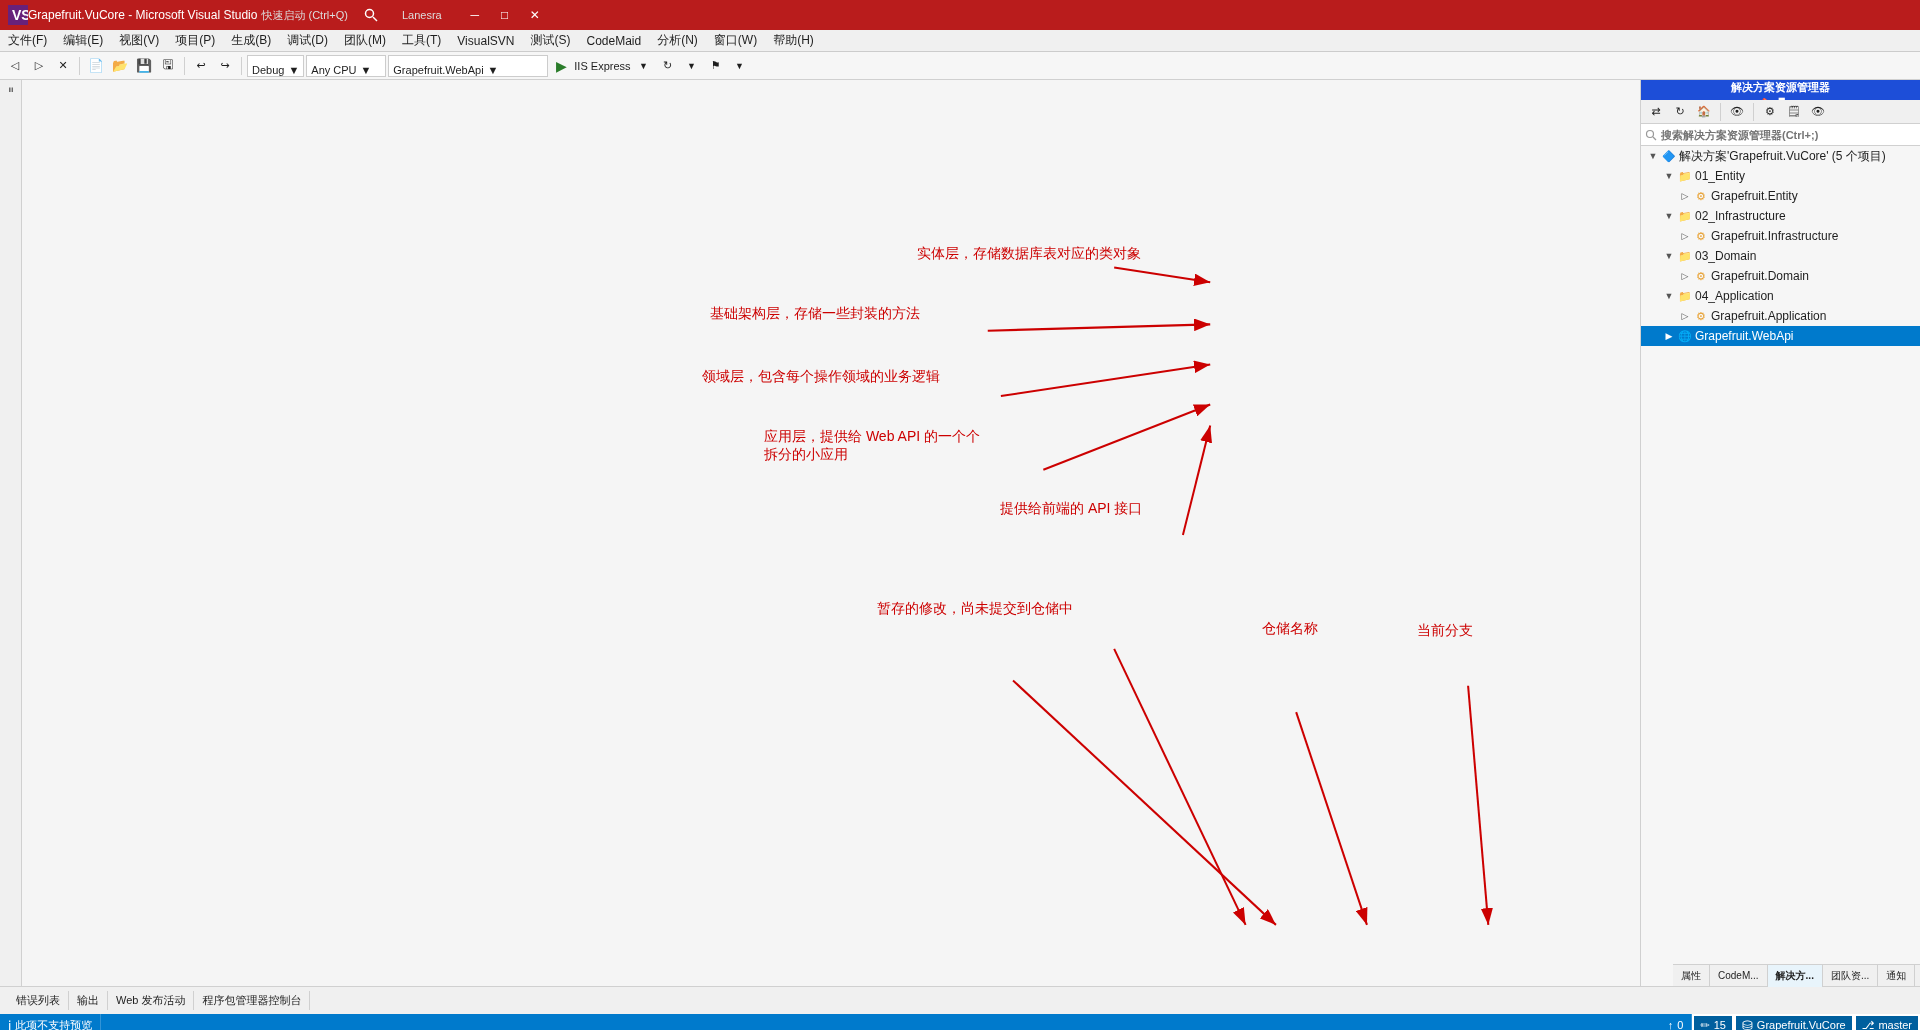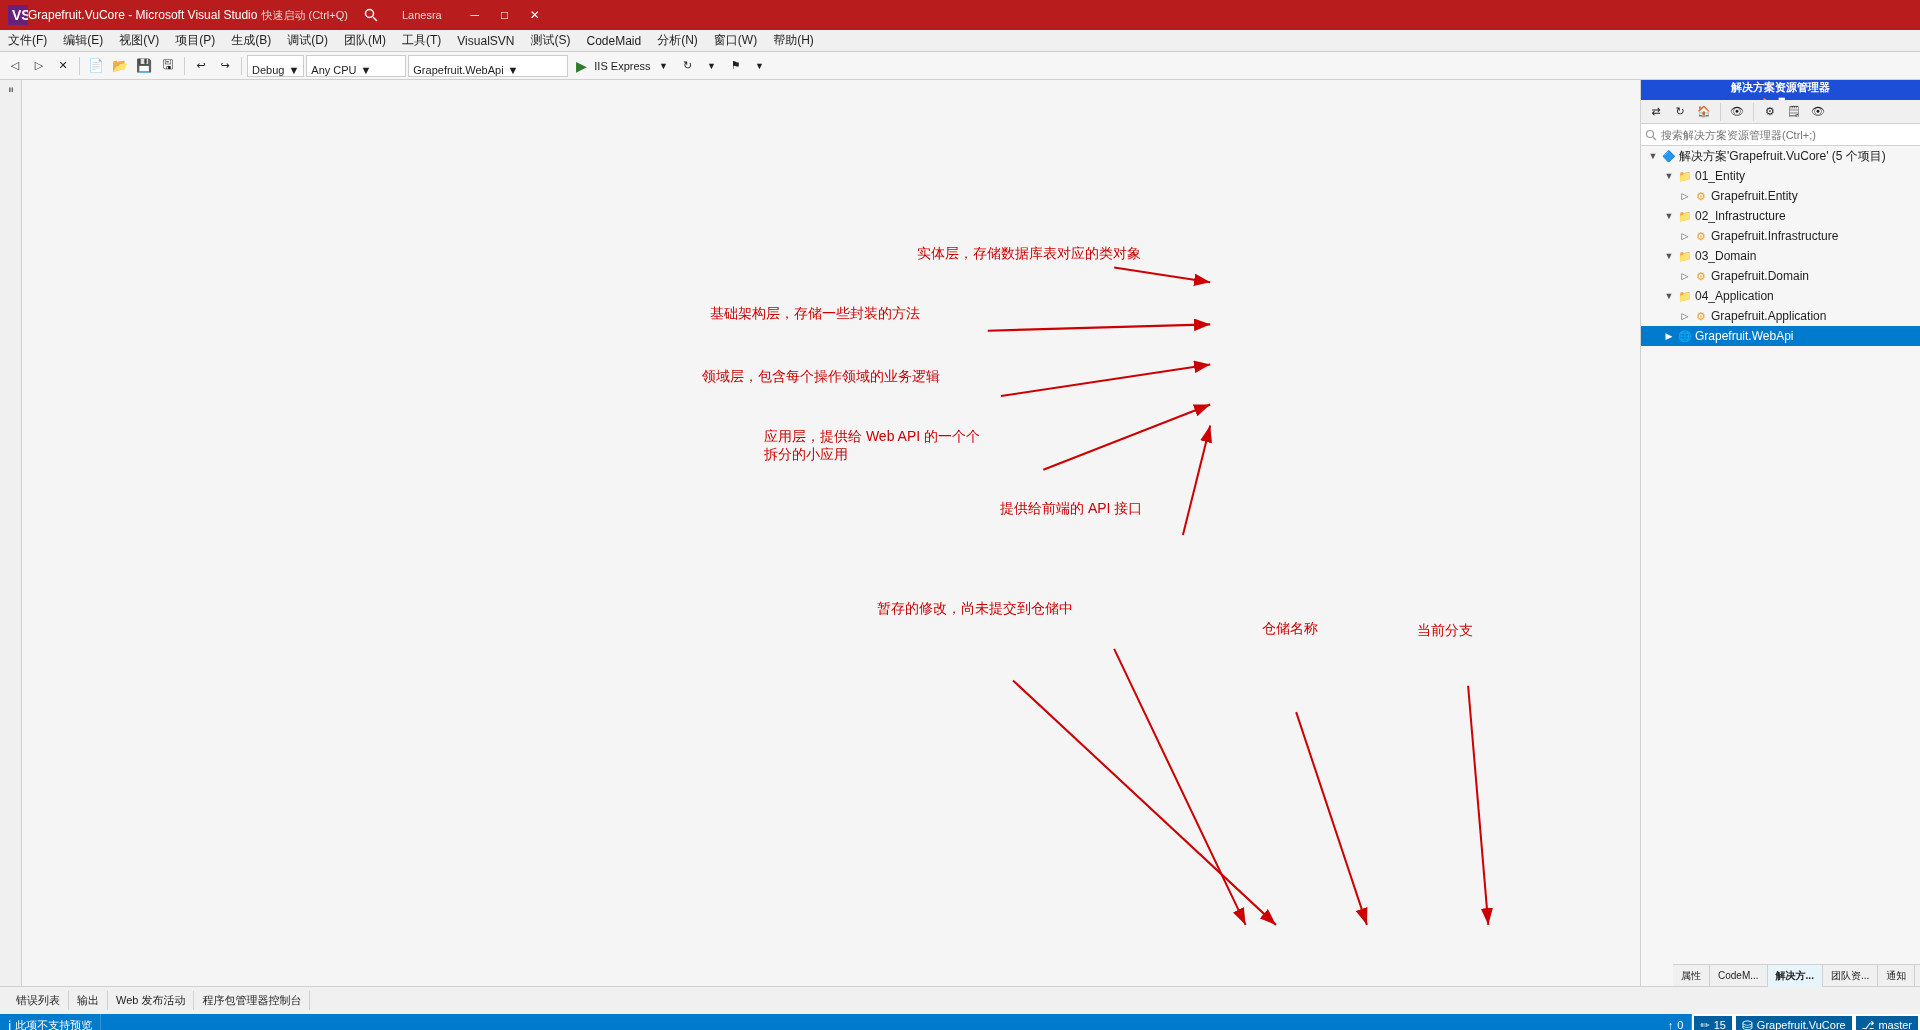--- a/index.html
+++ b/index.html
@@ -348,21 +348,21 @@
   <div class="toolbar-btn" style="font-size:13px;">💾</div>
   <div class="toolbar-btn" style="font-size:13px;">🖫</div>
   <div class="toolbar-separator"></div>
   <div class="toolbar-btn">↩</div>
   <div class="toolbar-btn">↪</div>
   <div class="toolbar-separator"></div>
   <div class="toolbar-dropdown">
     <span>Debug</span>
     <span>▼</span>
   </div>
-  <div class="toolbar-dropdown" style="width:100px;">
+  <div class="toolbar-dropdown" style="width:80px;">
     <span>Any CPU</span>
     <span>▼</span>
   </div>
   <div class="toolbar-dropdown" style="width:160px;">
     <span>Grapefruit.WebApi</span>
     <span>▼</span>
   </div>
   <div class="toolbar-btn" style="color:#2a7c2a;font-size:14px;">▶</div>
   <span style="font-size:11px;">IIS Express</span>
   <div class="toolbar-btn" style="font-size:9px;">▼</div>
@@ -454,21 +454,21 @@
       <div class="toolbar-btn">⚙</div>
       <div class="toolbar-btn">🗒</div>
       <div class="toolbar-btn">👁</div>
     </div>
 
     <div id="se-search">
       <svg width="12" height="12" viewBox="0 0 12 12">
         <circle cx="5" cy="5" r="3.5" stroke="#999" stroke-width="1.2" fill="none"></circle>
         <line x1="8" y1="8" x2="11" y2="11" stroke="#999" stroke-width="1.2"></line>
       </svg>
-      <input type="text" placeholder="搜索解决方案资源管理器(Ctrl+;)" style="width: 210px; font-size: 11px;">
+      <input type="text" placeholder="搜索解决方案资源管理器(Ctrl+;)" style="width: 210px; font-size: 11px; font-weight: bold;">
     </div>
 
     <div id="se-tree">
 
       <div class="tree-item">
         <span class="indent" style="width:0px;"></span>
         <span class="expand-icon">▼</span>
         <span class="item-icon">🔷</span>
         <span class="item-label">解决方案'Grapefruit.VuCore' (5 个项目)</span>
       </div>

